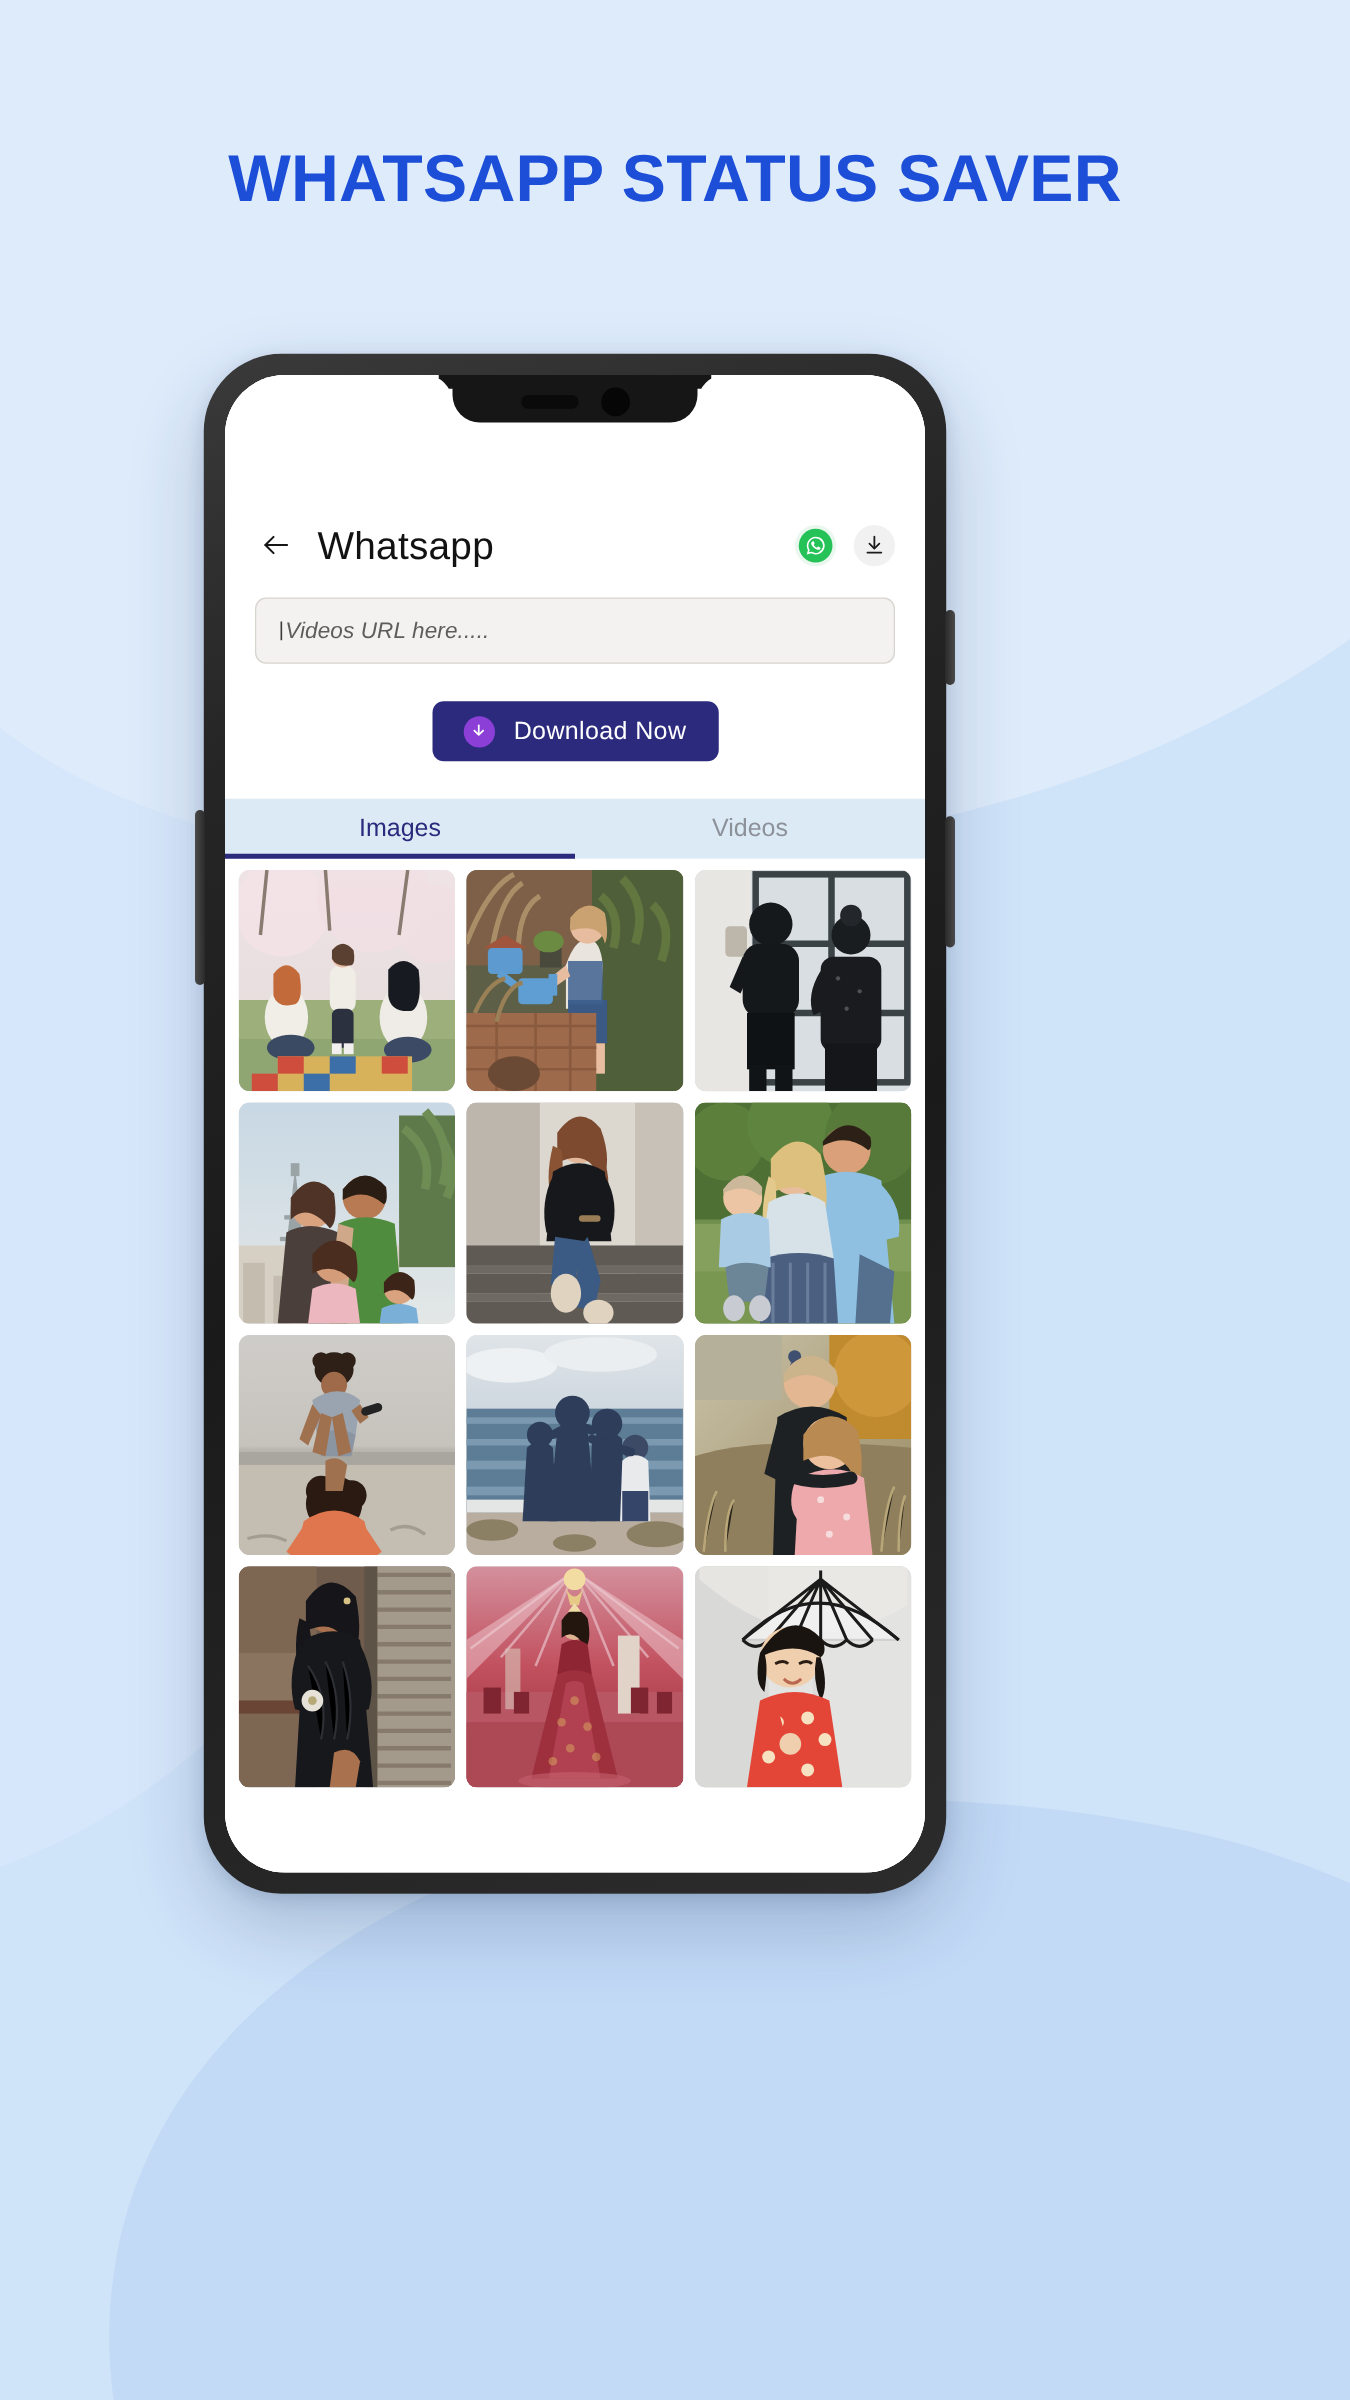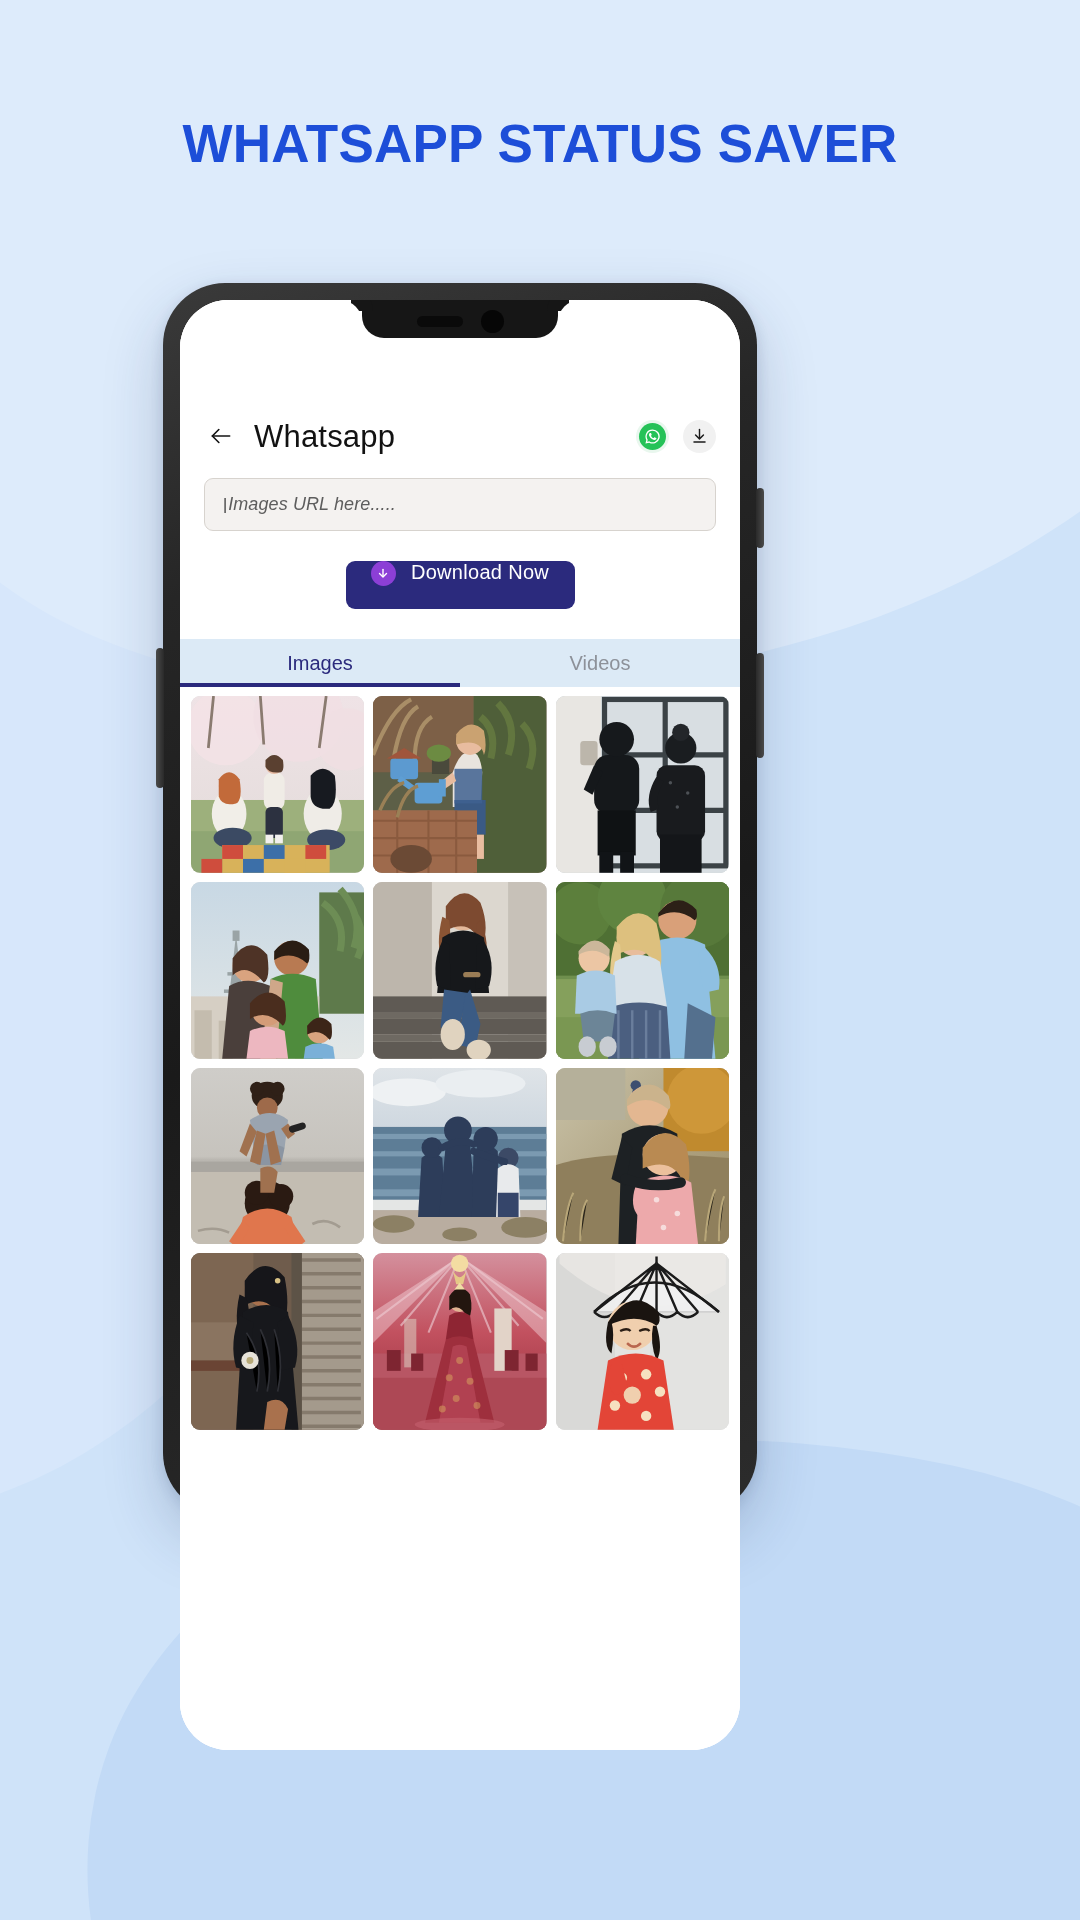--- a/index.html
+++ b/index.html
@@ -72,21 +72,21 @@
   }
   .btn-left{
     position:absolute; left:-7px; top:365px;
     width:8px; height:140px; border-radius:5px;
     background:linear-gradient(270deg,#2a2a2a,#4a4a4a);
   }
 
   .screen{
     position:absolute;
     left:17px; top:17px;
-    width:560px; height:1450px;
+    width:560px; height:1198px;
     background:#ffffff;
     border-radius:48px;
     overflow:hidden;
   }
 
   
   .notch{
     position:absolute; top:0; left:50%;
     transform:translateX(-50%);
     width:196px; height:38px;
@@ -184,21 +184,21 @@
 
   .dl-row{
     margin-top:30px;
     display:flex; justify-content:center;
     padding-bottom:30px;
   }
   .dl-btn{
     width:229px; height:48px;
     background:#2b2a7d;
     border-radius:9px;
-    display:flex; justify-content:center;
+    display:flex; align-items:center; justify-content:center;
     gap:15px;
     border:none;
     cursor:pointer;
   }
   .dl-btn .ico{
     width:25px; height:25px; border-radius:50%;
     background:#8c3fd6;
     display:flex; align-items:center; justify-content:center;
   }
   .dl-btn .txt{
@@ -299,21 +299,21 @@
             <svg viewBox="0 0 24 24" width="19" height="19" fill="none" stroke="#1b1b1b" stroke-width="1.8" stroke-linecap="round" stroke-linejoin="round">
               <line x1="12" y1="3" x2="12" y2="14"></line>
               <polyline points="7,10 12,15 17,10"></polyline>
               <line x1="5" y1="19" x2="19" y2="19"></line>
             </svg>
           </div>
         </div>
 
         <div class="url-field">
           <span class="caret">|</span>
-          <span class="url-placeholder">Images URL here.....</span>
+          <span class="url-placeholder">Videos URL here.....</span>
         </div>
 
         <div class="dl-row">
           <button class="dl-btn">
             <span class="ico">
               <svg viewBox="0 0 24 24" width="14" height="14" fill="none" stroke="#ffffff" stroke-width="2.4" stroke-linecap="round" stroke-linejoin="round">
                 <line x1="12" y1="4" x2="12" y2="16"></line>
                 <polyline points="6,11 12,17 18,11"></polyline>
               </svg>
             </span>

